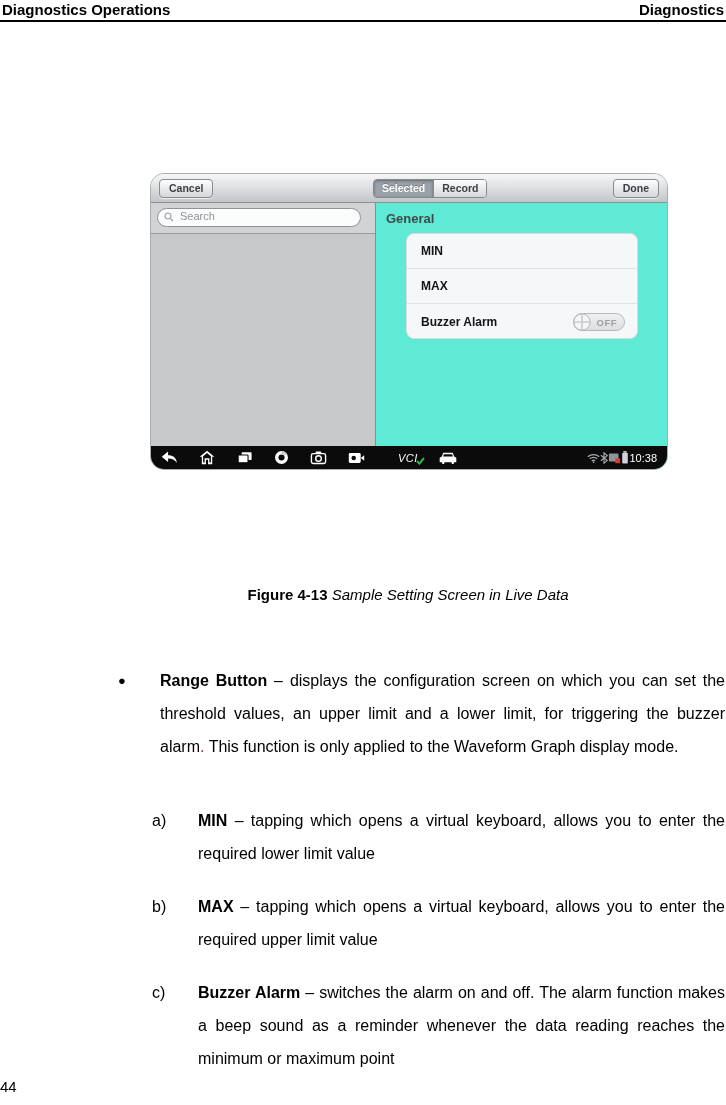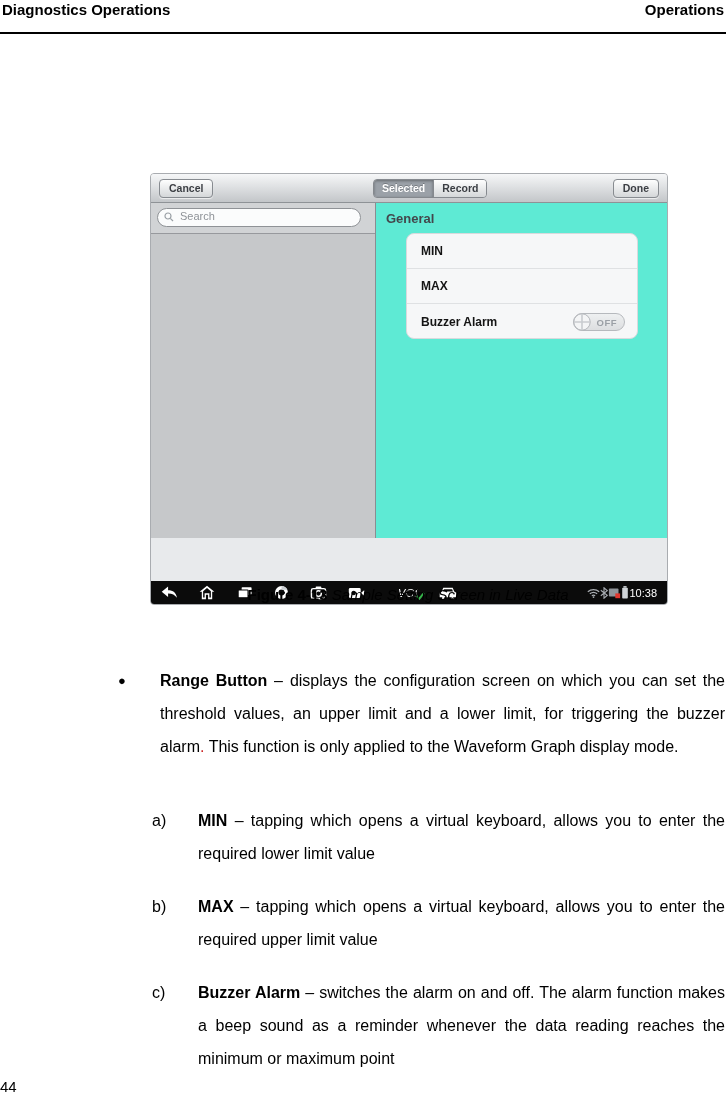--- a/index.html
+++ b/index.html
@@ -3,21 +3,21 @@
 <meta charset="utf-8">
 <style>
   * { margin:0; padding:0; box-sizing:border-box; }
   html,body { background:#fff; }
   .page {
     position:relative; width:726px; height:1105px; background:#fff;
     font-family:"Liberation Sans","DejaVu Sans",sans-serif; color:#000; overflow:hidden;
   }
   
   .doc-header {
-    position:absolute; top:0; left:0; right:0; height:34px;
+    position:absolute; top:0; left:0; right:0; height:22px;
     border-bottom:2px solid #000; display:flex; justify-content:space-between;
     font-size:15px; font-weight:bold; padding:1px 2px 0 2px;
   }
   
   .para { position:absolute; font-size:16px; line-height:33px; }
   .intro { top:44px; left:115px; width:610px; text-align:justify; }
   .nav-note { top:624px; left:103px; width:622px; }
   .bullet-item { top:664px; left:118px; width:607px; display:flex; }
   .bullet-marker { width:42px; font-size:13px; flex:none; }
   .bullet-text { flex:1; text-align:justify; }
@@ -26,22 +26,22 @@
   .sub-letter { width:46px; flex:none; }
   .sub-text { flex:1; text-align:justify; }
   .red-mark { color:#cc2222; }
   .caption { position:absolute; top:586px; left:90px; width:636px; text-align:center; font-size:15px; }
   .caption b { font-weight:bold; }
   .caption i { font-style:italic; }
   .page-number { position:absolute; top:1078px; left:0; width:726px; text-align:left; font-size:15px; }
 
   
   .figure {
-    position:absolute; top:173px; left:150px; width:518px; height:432px;
-    border:1px solid #a9acb0; border-radius:4px; overflow:hidden; background:#e8eaec;
+    position:absolute; top:173px; left:150px; width:518px; height:297px;
+    border:1px solid #a9acb0; border-radius:14px; overflow:hidden; background:#e8eaec;
   }
   .fig-toolbar {
     position:absolute; top:0; left:0; right:0; height:29px;
     background:linear-gradient(#f6f7f8,#dfe1e3 45%,#c3c6c9);
     border-bottom:1px solid #8e9296;
   }
   .fig-btn {
     position:absolute; top:5px; height:19px; padding:0 9px;
     border:1px solid #878b90; border-radius:4px;
     background:linear-gradient(#fefefe,#d4d7d9);
@@ -95,21 +95,21 @@
   .status-right { margin-left:auto; display:flex; align-items:center; }
   .status-time { color:#fff; font-size:11px; }
 </style>
 </head>
 <body>
 
 <div class="page">
 
   <div class="doc-header">
     <span>Diagnostics Operations</span>
-    <span>Operations</span>
+    <span>Diagnostics</span>
   </div>
 
 
   <div class="figure">
 
     <div class="fig-toolbar">
       <div class="fig-btn cancel-btn">Cancel</div>
       <div class="segmented">
         <div class="segment sel">Selected</div>
         <div class="segment rec">Record</div>

